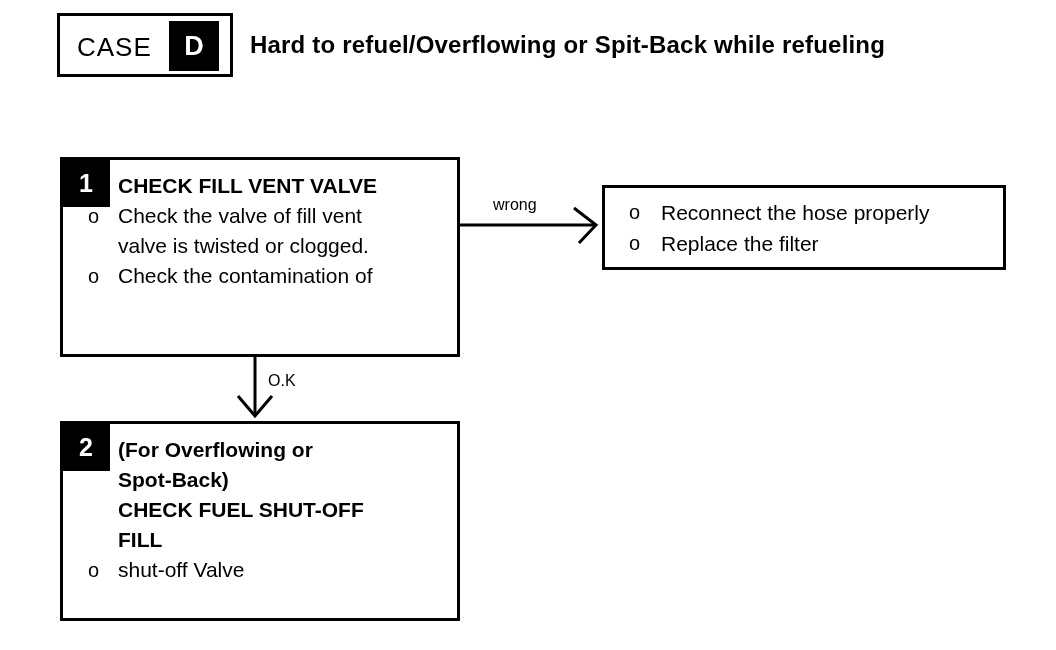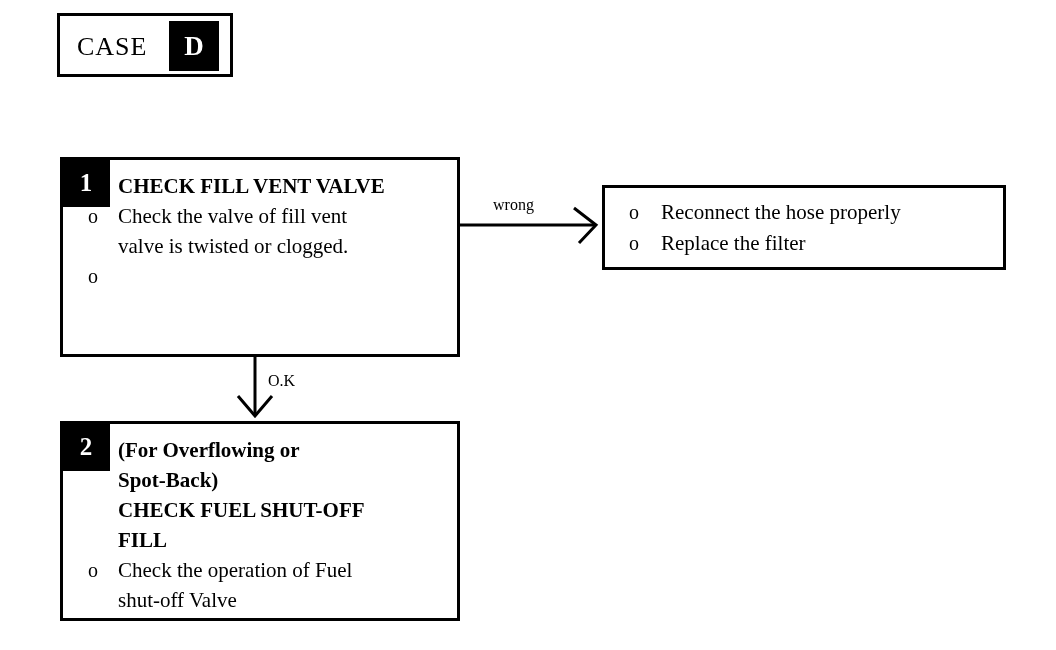--- a/index.html
+++ b/index.html
@@ -1,21 +1,21 @@
 <!DOCTYPE html>
 <html><head>
 <meta charset="utf-8">
 <style>
   html, body { margin: 0; padding: 0; background: #ffffff; }
   .page {
     position: relative;
     width: 1056px;
     height: 650px;
     background: #ffffff;
-    font-family: Liberation Serif, serif;
+    font-family: Liberation Sans, sans-serif;
     color: #000;
     overflow: hidden;
   }
 
   
   .case-box {
     position: absolute; left: 57px; top: 13px;
     width: 176px; height: 64px;
     border: 3px solid #000; box-sizing: border-box;
   }
@@ -81,32 +81,34 @@
 </style>
 </head>
 <body>
 
 <div class="page">
 
   <div class="case-box">
     <span class="case-label">CASE</span>
     <span class="case-letter">D</span>
   </div>
+  <div class="page-title">Hard to refuel/Overflowing or Spit-Back while refueling</div>
 
   <div class="step-box step1">
     <div class="step-number">1</div>
     <div class="step-content">
       <div class="heading-line">CHECK FILL VENT VALVE</div>
       <div class="bullet">
         <span class="marker">o</span>
         <div>Check the valve of fill vent</div>
         <div>valve is twisted or clogged.</div>
       </div>
       <div class="bullet">
         <span class="marker">o</span>
+        <div>Check the contamination of</div>
       </div>
     </div>
   </div>
 
   <svg class="arrow-svg" style="left:458px; top:202px;" width="144" height="46" viewBox="0 0 144 46">
     <line x1="2" y1="23" x2="137" y2="23" stroke="#000" stroke-width="3"></line>
     <polyline points="116,6 138,23 121,41" fill="none" stroke="#000" stroke-width="3"></polyline>
   </svg>
   <div class="arrow-label wrong">wrong</div>
 
@@ -131,19 +133,18 @@
 
   <div class="step-box step2">
     <div class="step-number">2</div>
     <div class="step-content">
       <div class="heading-line">(For Overflowing or</div>
       <div class="heading-line">Spot-Back)</div>
       <div class="heading-line">CHECK FUEL SHUT-OFF</div>
       <div class="heading-line">FILL</div>
       <div class="bullet">
         <span class="marker">o</span>
-        <div>Check the operation of Fuel</div>
         <div>shut-off Valve</div>
       </div>
     </div>
   </div>
 
 </div>
 
 </body></html>

